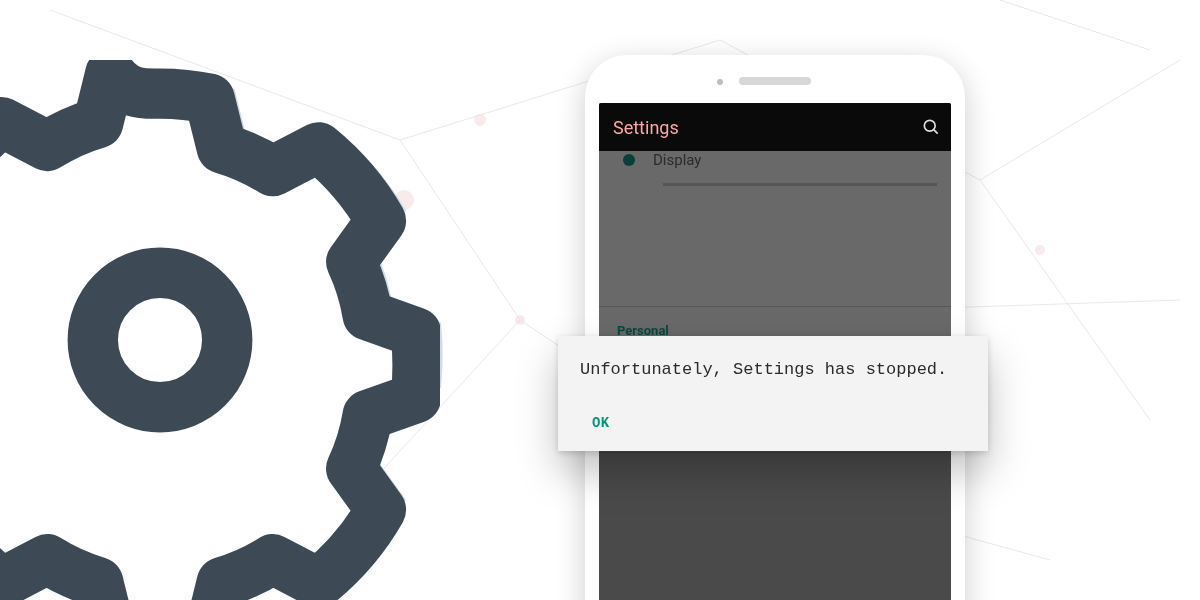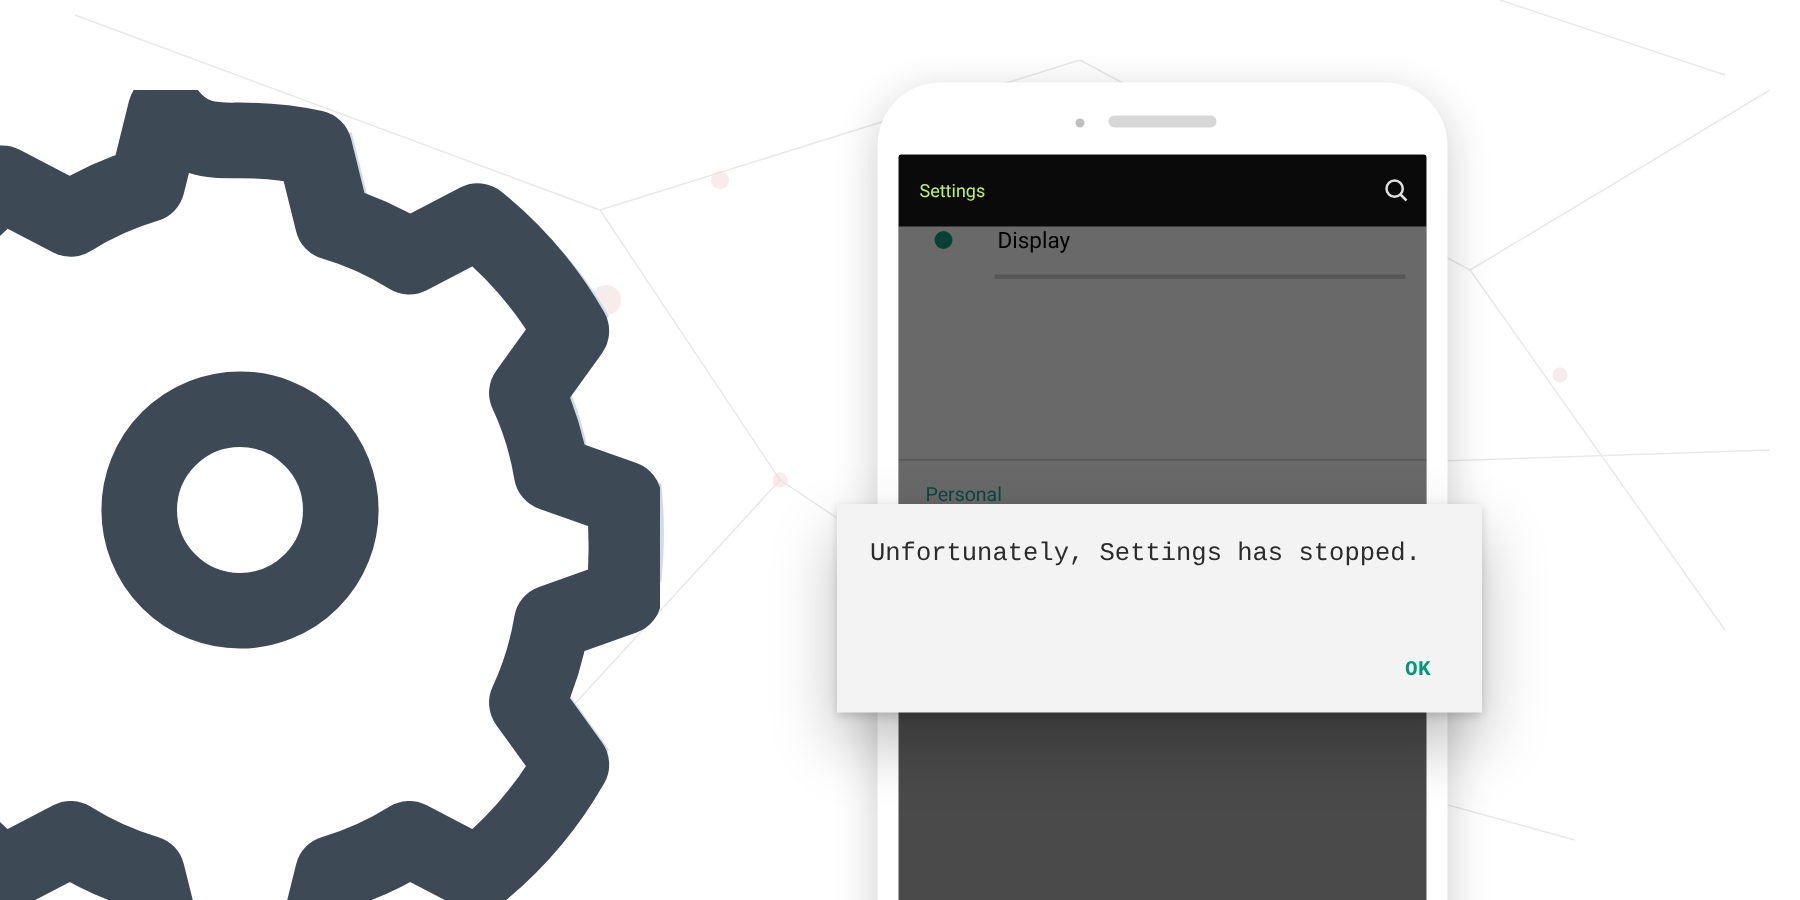--- a/index.html
+++ b/index.html
@@ -16,39 +16,39 @@
   .gear { position: absolute; left: -120px; top: 60px; width: 560px; height: 560px; }
 
   
   .phone { position: absolute; left: 585px; top: 55px; width: 380px; height: 720px; background: #fff; border-radius: 42px; box-shadow: 0 8px 30px rgba(0,0,0,0.2); padding: 48px 14px 14px 14px; }
   .phone .speaker { position: absolute; top: 22px; left: 50%; transform: translateX(-50%); width: 72px; height: 8px; border-radius: 4px; background: #d7d7d7; }
   .phone .camera { position: absolute; top: 24px; left: calc(50% - 58px); width: 6px; height: 6px; border-radius: 50%; background: #bfbfbf; }
   .screen { width: 352px; height: 600px; background: #6e6e6e; border-radius: 2px; overflow: hidden; position: relative; }
 
   
   .appbar { position: relative; height: 48px; background: #0a0a0a; display: flex; align-items: center; padding: 0 14px; }
-  .appbar-title { color: #bef264; font-size: 12px; font-weight: 400; }
+  .appbar-title { color: #fca5a5; font-size: 18px; font-weight: 400; }
   .appbar-search { position: absolute; right: 10px; top: 0; bottom: 0; display: flex; align-items: center; color: #e0e0e0; }
 
   
   .list { background: #9b9b9b; }
   .row { display: flex; align-items: center; height: 62px; padding: 0 18px; color: #4b4b4b; }
   .row .ic { width: 24px; display: flex; justify-content: center; color: #0d5d53; }
-  .row .lbl { margin-left: 24px; font-size: 15px; color: #000000; }
+  .row .lbl { margin-left: 12px; font-size: 15px; color: #404040; }
   .divider { height: 1px; background: #7f7f7f; margin-left: 64px; margin-right: 14px; }
   .section-divider { height: 1px; background: #7f7f7f; }
-  .section-header { padding: 16px 34px 8px 18px; font-size: 13px; font-weight: 400; color: #0d6b60; }
+  .section-header { padding: 16px 34px 8px 18px; font-size: 13px; font-weight: 700; color: #0d6b60; }
 
   
   .dim { position: absolute; left:0; right:0; top:48px; bottom:0; background: rgba(0,0,0,0.32); }
 
   
   .dialog { position: absolute; left: 558px; top: 336px; width: 430px; background: #f3f3f3; box-shadow: 0 20px 40px rgba(0,0,0,0.25), 0 2px 6px rgba(0,0,0,0.15); padding: 24px 22px 12px 22px; font-family: Liberation Mono, monospace; }
   .dialog-msg { font-size: 17px; color: #2b2b2b; }
-  .dialog-actions { display: flex; justify-content: flex-end; margin-top: 52px; }
+  .dialog-actions { display: flex; justify-content: flex-start; margin-top: 28px; }
   .dialog-ok { color: #009879; font-weight: 700; font-size: 14px; letter-spacing: 0.3px; padding: 8px 12px; cursor: pointer; }
 
   .spacer { height: 120px; }
 </style>
 </head>
 <body>
 
 <div class="stage">
 
   <svg class="bg-network" width="1200" height="600">

